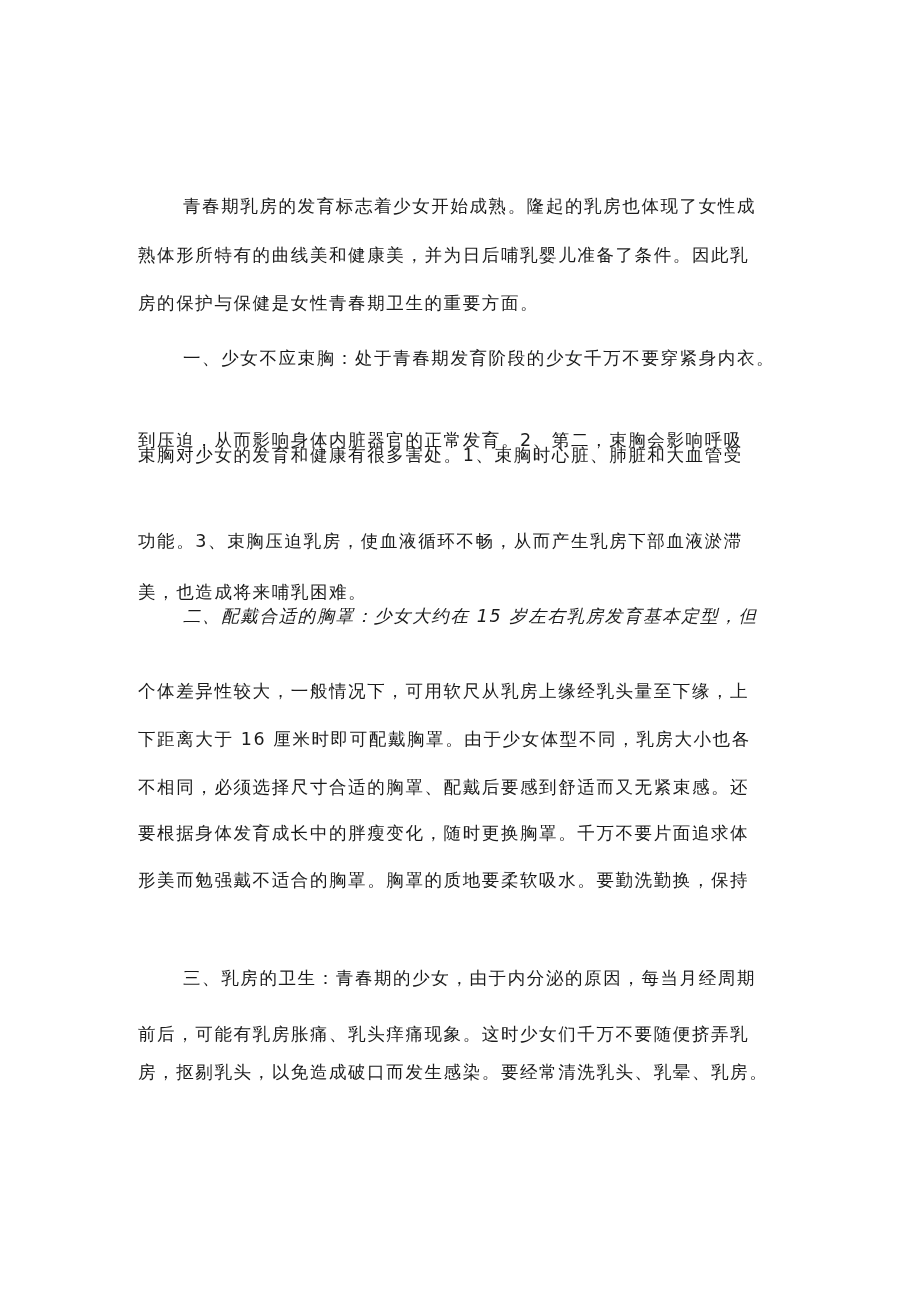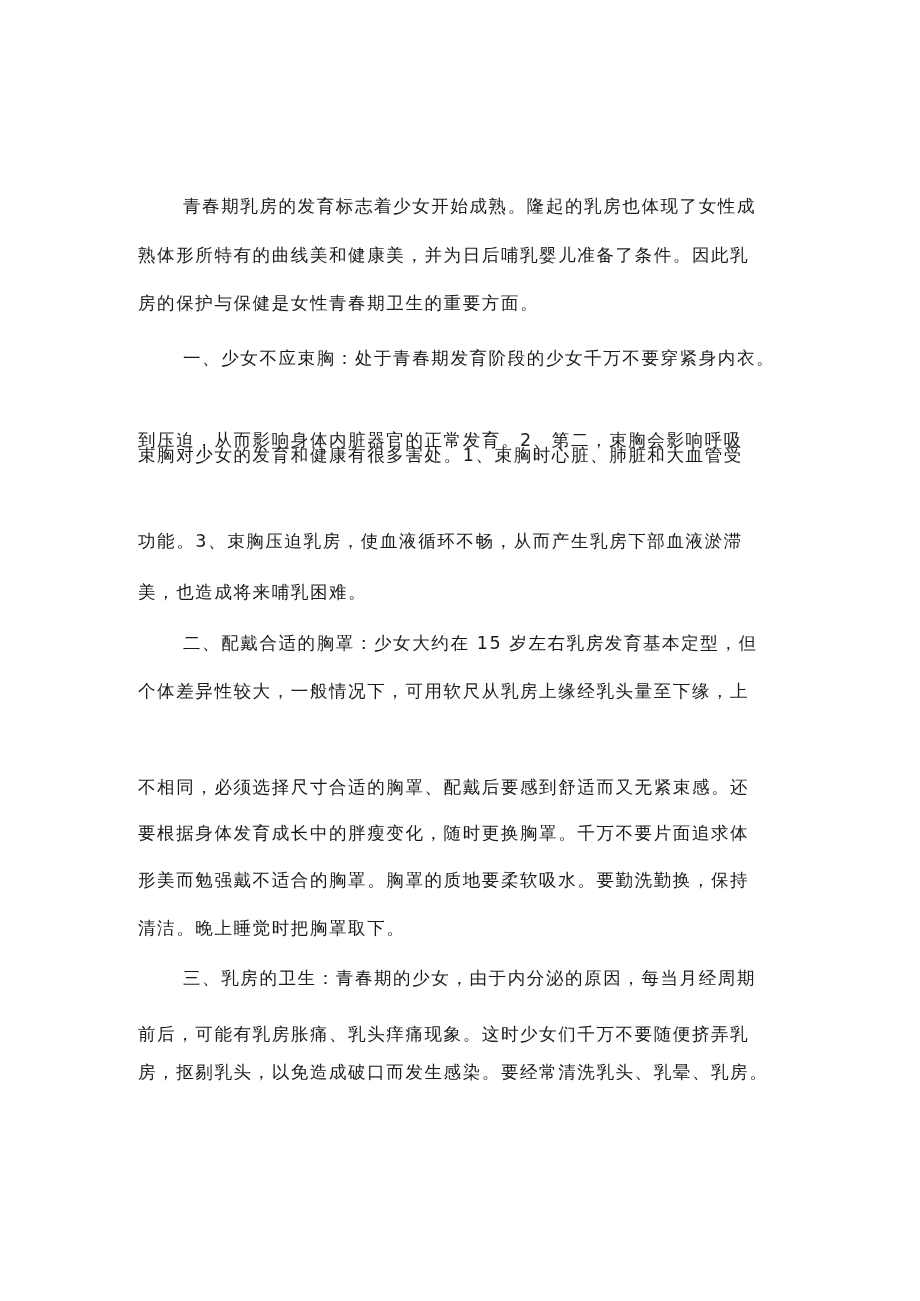--- a/index.html
+++ b/index.html
@@ -43,24 +43,24 @@
   <div class="line indent" style="top:194px;">青春期乳房的发育标志着少女开始成熟。隆起的乳房也体现了女性成</div>
   <div class="line" style="top:243px;">熟体形所特有的曲线美和健康美，并为日后哺乳婴儿准备了条件。因此乳</div>
   <div class="line" style="top:291px;">房的保护与保健是女性青春期卫生的重要方面。</div>
 
   <div class="line indent" style="top:346px;">一、少女不应束胸：处于青春期发育阶段的少女千万不要穿紧身内衣。</div>
   <div class="line" style="top:395px;margin-top:48px;">束胸对少女的发育和健康有很多害处。1、束胸时心脏、肺脏和大血管受</div>
   <div class="line" style="top:428px;">到压迫，从而影响身体内脏器官的正常发育。2、第二，束胸会影响呼吸</div>
   <div class="line" style="top:486px;margin-top:43px;">功能。3、束胸压迫乳房，使血液循环不畅，从而产生乳房下部血液淤滞</div>
   <div class="line" style="top:580px;font-family:Liberation Serif, serif;">美，也造成将来哺乳困难。</div>
 
-  <div class="line indent" style="top:631px;">二、配戴合适的胸罩：少女大约在 15 岁左右乳房发育基本定型，但</div>
+  <div class="line indent" style="top:604px;font-style:italic;">二、配戴合适的胸罩：少女大约在 15 岁左右乳房发育基本定型，但</div>
   <div class="line" style="top:679px;">个体差异性较大，一般情况下，可用软尺从乳房上缘经乳头量至下缘，上</div>
+  <div class="line" style="top:727px;">下距离大于 16 厘米时即可配戴胸罩。由于少女体型不同，乳房大小也各</div>
   <div class="line" style="top:775px;">不相同，必须选择尺寸合适的胸罩、配戴后要感到舒适而又无紧束感。还</div>
   <div class="line" style="top:821px;">要根据身体发育成长中的胖瘦变化，随时更换胸罩。千万不要片面追求体</div>
   <div class="line" style="top:868px;">形美而勉强戴不适合的胸罩。胸罩的质地要柔软吸水。要勤洗勤换，保持</div>
-  <div class="line" style="top:916px;">清洁。晚上睡觉时把胸罩取下。</div>
 
   <div class="line indent" style="top:966px;">三、乳房的卫生：青春期的少女，由于内分泌的原因，每当月经周期</div>
   <div class="line" style="top:1022px;">前后，可能有乳房胀痛、乳头痒痛现象。这时少女们千万不要随便挤弄乳</div>
   <div class="line" style="top:1060px;">房，抠剔乳头，以免造成破口而发生感染。要经常清洗乳头、乳晕、乳房。</div>
 
 </div>
 
 </body></html>

